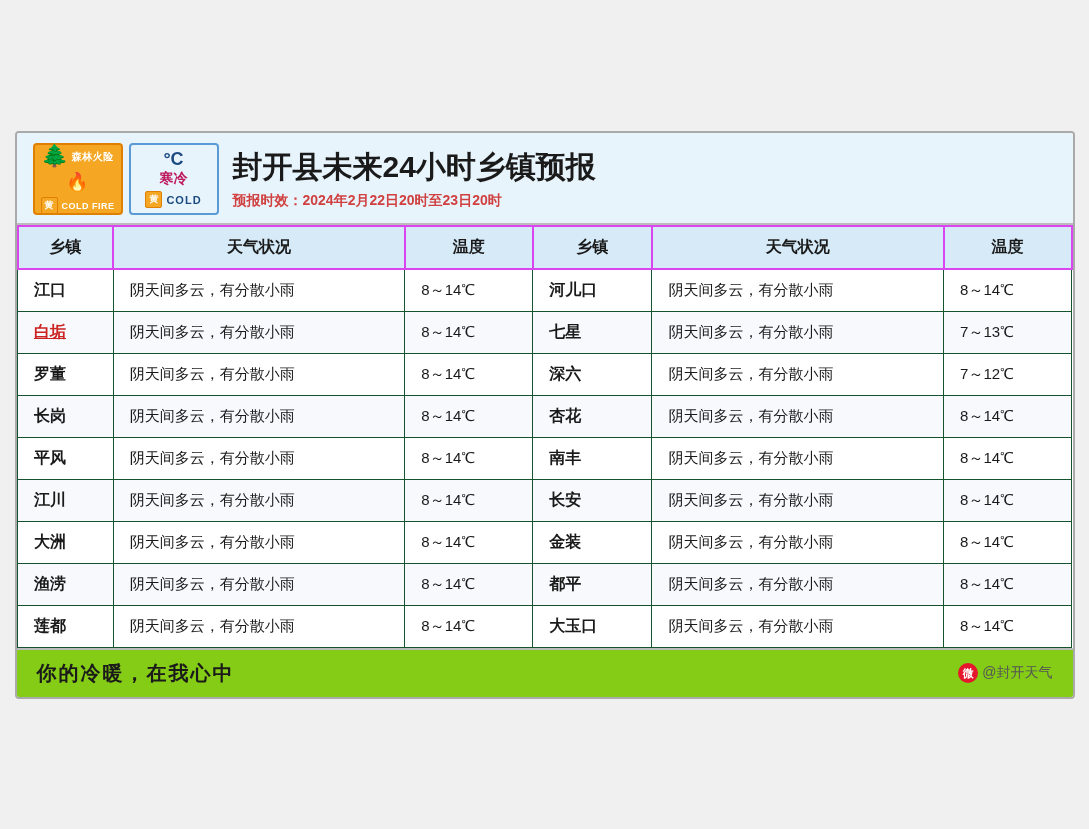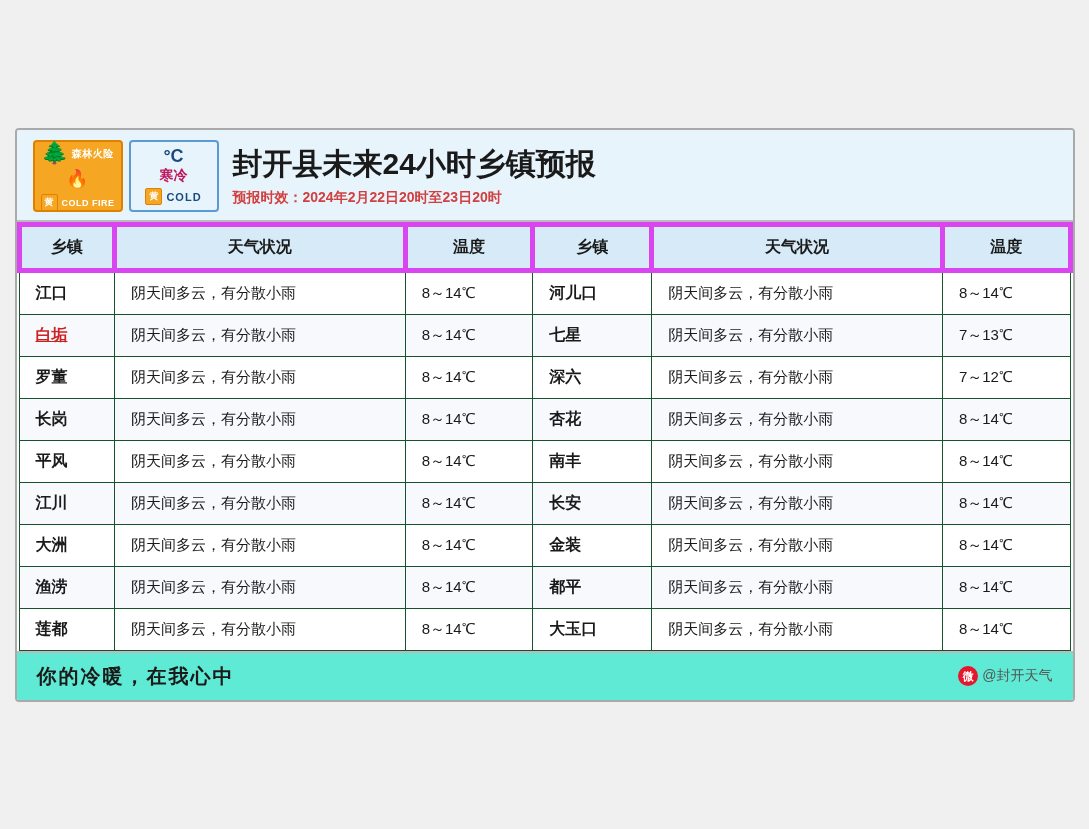--- a/index.html
+++ b/index.html
@@ -129,21 +129,21 @@
     }
     table {
       width: 100%;
       border-collapse: collapse;
       font-size: 15px;
     }
     th {
       background: #d6eaf8;
       text-align: center;
       padding: 10px 6px;
-      border: 5px solid #d946ef;
+      border: 2px solid #d946ef;
       font-size: 16px;
       font-weight: bold;
       color: #1a1a1a;
     }
     td {
       text-align: left;
       padding: 10px 16px;
       border: 1px solid #14532d;
       color: #1a1a1a;
       font-size: 15px;
@@ -157,21 +157,21 @@
     .town-name {
       font-weight: bold;
       font-size: 16px;
       color: #1a1a1a;
     }
     .town-name.underline {
       text-decoration: underline;
       color: #cc2222;
     }
     .footer {
-      background: #5eead4;
+      background: #84cc16;
       border-top: 2px solid #bbb;
       padding: 10px 20px;
       display: flex;
       align-items: center;
       justify-content: space-between;
     }
     .footer-text {
       font-size: 20px;
       color: #1a1a1a;
       letter-spacing: 2px;

